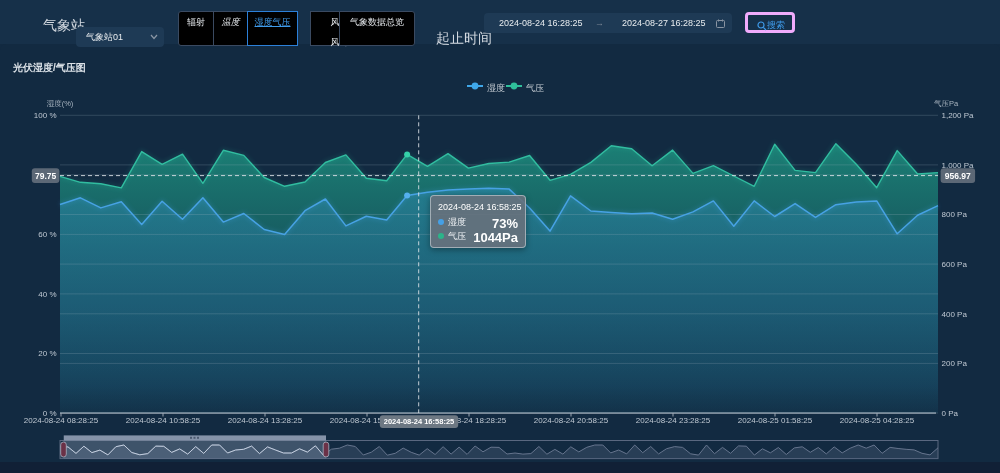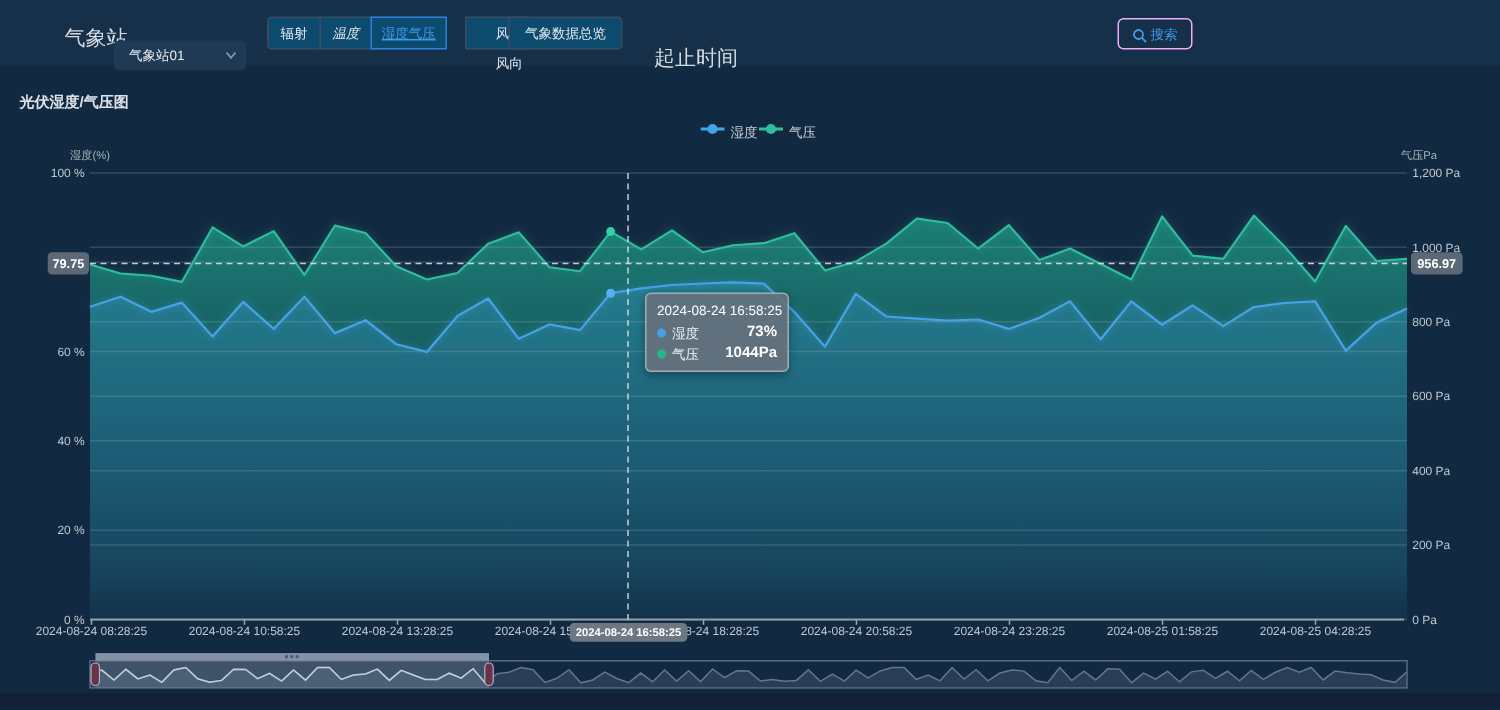--- a/index.html
+++ b/index.html
@@ -1,46 +1,56 @@
 <!DOCTYPE html>
 <html><head><meta charset="utf-8">
 <style>
 * { margin:0; padding:0; box-sizing:border-box; }
 html,body { width:1000px; height:473px; overflow:hidden; background:#122a41; font-family:"Liberation Sans", sans-serif; }
 #topbar { position:absolute; left:0; top:0; width:1000px; height:44px; background:#163049; }
 #main { position:absolute; left:0; top:44px; width:1000px; height:429px; background:#122a41; border-radius:6px 6px 0 0; }
 .lab { position:absolute; font-size:14px; color:#d4dae1; }
 .box { position:absolute; background:#1e3a55; border-radius:4px; color:#e8ecef; font-size:9px; }
-.btn { position:absolute; top:11px; height:22px; border:1px solid #3a4a61; background:#0c4a6e; color:#e5e9ed; font-size:9px; text-align:center; line-height:20px; }
+.btn { position:absolute; top:11px; height:35px; border:1px solid #3a4a61; background:#000000; color:#e5e9ed; font-size:9px; text-align:center; line-height:20px; }
 #chart { position:absolute; left:0; top:0; }
 #title { position:absolute; left:13px; top:61px; font-size:10px; font-weight:bold; color:#dce2e8; }
 #legend { position:absolute; left:467px; top:81px; width:90px; height:10px; font-size:9px; color:#c6cdd4; }
 #tooltip { position:absolute; left:430px; top:195px; width:96px; height:53px; background:rgba(103,113,124,0.9); border:1px solid rgba(215,222,228,0.55); border-radius:4px; box-shadow:0 2px 6px rgba(0,0,0,0.35); padding:6px 7px 5px; color:#fff; }
 #tooltip .tt { font-size:9px; margin-bottom:4px; white-space:nowrap; }
 #tooltip .row { font-size:9px; height:13.5px; position:relative; color:#eef1f4; }
 #tooltip .dot { display:inline-block; width:6px; height:6px; border-radius:3px; margin-right:4px; }
-#tooltip .val { position:absolute; right:0; top:0; font-weight:bold; color:#fff; font-size:10px; }
+#tooltip .val { position:absolute; right:0; top:0; font-weight:bold; color:#fff; font-size:13px; }
 </style></head>
 <body>
 <div id="main"></div>
 <div style="position:absolute; left:0; top:462px; width:1000px; height:11px; background:#112036;"></div>
 <div id="topbar">
   <div class="lab" style="left:43px; top:17px;">气象站</div>
   <div class="box" style="left:76px; top:27px; width:88px; height:20px; line-height:20px; padding-left:10px;">气象站01
     <svg style="position:absolute; right:6px; top:7px;" width="8" height="6">
         <path d="M1 1 L4 4.5 L7 1" stroke="#8b96a4" stroke-width="1.2" fill="none"></path>
       </svg>
   </div>
   <div class="btn" style="left:178px; width:36px; border-radius:3px 0 0 3px;">辐射</div>
   <div class="btn" style="left:213px; width:35px;font-style:italic;">温度</div>
   <div class="btn" style="left:247px; width:51px; border:1px solid #2c80d9; color:#3f9beb; z-index:2;text-decoration:underline;">湿度气压</div>
   <div class="btn" style="left:310px; width:43px;padding-left:16px;">风速风向</div>
   <div class="btn" style="left:339px; width:76px; border-radius:0 3px 3px 0;font-family:Liberation Serif, serif;">气象数据总览</div>
   <div class="lab" style="left:436px; top:30px;">起止时间</div>
-  <div class="btn" style="left:745px; top:12px; width:50px; height:21px; border:1px solid #f0abfc; border-radius:4px; color:#3f9beb; background:transparent;">
+  <div class="box" style="left:484px; top:13px; width:248px; height:20px; line-height:20px;">
+    <span style="position:absolute; left:15px;">2024-08-24 16:28:25</span>
+    <span style="position:absolute; left:111px; color:#7a8694;">→</span>
+    <span style="position:absolute; left:138px;">2024-08-27 16:28:25</span>
+    <svg style="position:absolute; right:7px; top:6px;" width="9" height="9">
+        <rect x="0.5" y="1.5" width="8" height="7" rx="1" fill="none" stroke="#8a95a3" stroke-width="1"></rect>
+        <line x1="2.5" y1="0.5" x2="2.5" y2="2.5" stroke="#8a95a3"></line>
+        <line x1="6.5" y1="0.5" x2="6.5" y2="2.5" stroke="#8a95a3"></line>
+      </svg>
+  </div>
+  <div class="btn" style="left:745px; top:12px; width:50px; height:21px; border:3px solid #f0abfc; border-radius:4px; color:#3f9beb; background:transparent;">
     <svg style="position:absolute; left:9px; top:5.5px;" width="10" height="10">
         <circle cx="4" cy="4" r="3" fill="none" stroke="#3f9beb" stroke-width="1.2"></circle>
         <line x1="6.3" y1="6.3" x2="9" y2="9" stroke="#3f9beb" stroke-width="1.2"></line>
       </svg>
     <span style="margin-left:12px;">搜索</span>
   </div>
 </div>
 <div id="title">光伏湿度/气压图</div>
 <div id="legend">
   <svg style="position:absolute; left:0; top:0;" width="76" height="10">

